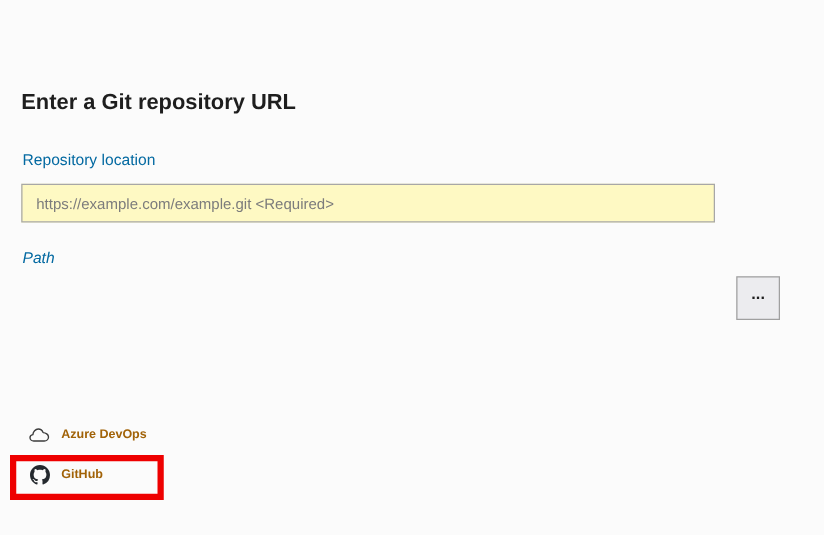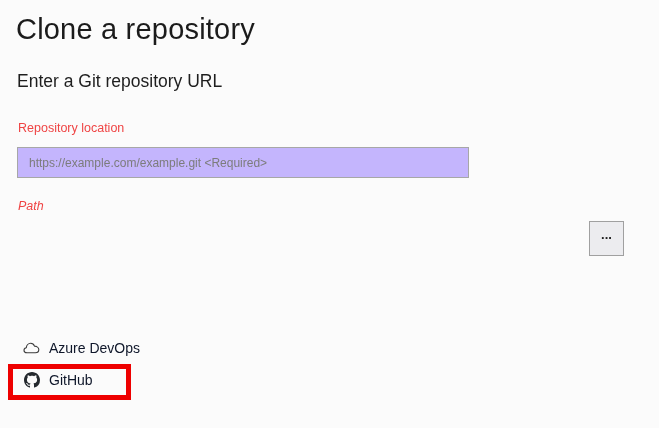--- a/index.html
+++ b/index.html
@@ -6,62 +6,61 @@
   .window{
     position:relative;width:659px;height:428px;background:#fbfbfb;
     font-family:"Liberation Sans",sans-serif;color:#1e1e1e;overflow:hidden;
   }
   .page-title{
     position:absolute;left:16px;top:13px;margin:0;
     font-size:29px;font-weight:400;letter-spacing:0.2px;color:#1b1b1b;
   }
   .section-heading{
     position:absolute;left:17px;margin:0;
-    font-size:17.5px;font-weight:400;color:#1e1e1e;
+    font-size:17.5px;font-weight:700;color:#1e1e1e;
   }
   .h-url{top:71px;}
   .h-browse{top:303px;}
   .field-label{
-    position:absolute;left:18px;font-size:12.5px;color:#ef4444;
+    position:absolute;left:18px;font-size:12.5px;color:#0369a1;
   }
   .lbl-repo{top:121px;}
   .lbl-path{top:199px;font-style:italic;}
   .txt{
-    position:absolute;left:17px;width:452px;height:31px;box-sizing:border-box;
-    background:#c4b5fd;border:1px solid #a7a7a7;border-radius:0;
+    position:absolute;left:17px;width:555px;height:31px;box-sizing:border-box;
+    background:#fef9c3;border:1px solid #a7a7a7;border-radius:0;
     font-family:"Liberation Sans",sans-serif;font-size:12px;color:#1e1e1e;
     padding:0 8px 0 11px;outline:none;
   }
   .txt::placeholder{color:#7c7c7c;opacity:1;}
   .txt-url{top:147px;}
   .txt-path{top:222px;}
   .browse-btn{
     position:absolute;left:589px;top:221px;width:35px;height:35px;box-sizing:border-box;
     background:#ececef;border:1px solid #a0a0a0;border-radius:0;
     font-family:"Liberation Sans",sans-serif;font-size:13px;font-weight:700;color:#1e1e1e;
     line-height:10px;padding:0 0 8px 0;cursor:pointer;
   }
   .provider{
     position:absolute;left:23px;display:flex;align-items:center;gap:9px;cursor:pointer;
   }
   .provider-azure{top:339px;}
   .provider-github{top:371px;align-items:center;}
   .picon{width:17px;height:17px;display:flex;align-items:center;justify-content:center;}
-  .plabel{font-size:14px;color:#0f172a;}
+  .plabel{font-size:10px;color:#a16207;font-weight:bold;}
   .annotation-box{
     position:absolute;left:8px;top:364px;width:123px;height:36px;box-sizing:border-box;
     border:5px solid #ee0000;pointer-events:none;
   }
 </style>
 </head>
 <body>
 
 <div class="window">
 
-  <h1 class="page-title">Clone a repository</h1>
 
   <h2 class="section-heading h-url">Enter a Git repository URL</h2>
 
   <label class="field-label lbl-repo">Repository location</label>
   <input class="txt txt-url" type="text" placeholder="https://example.com/example.git &lt;Required&gt;" style="">
 
   <label class="field-label lbl-path">Path</label>
 
   <button class="browse-btn">...</button>
 

